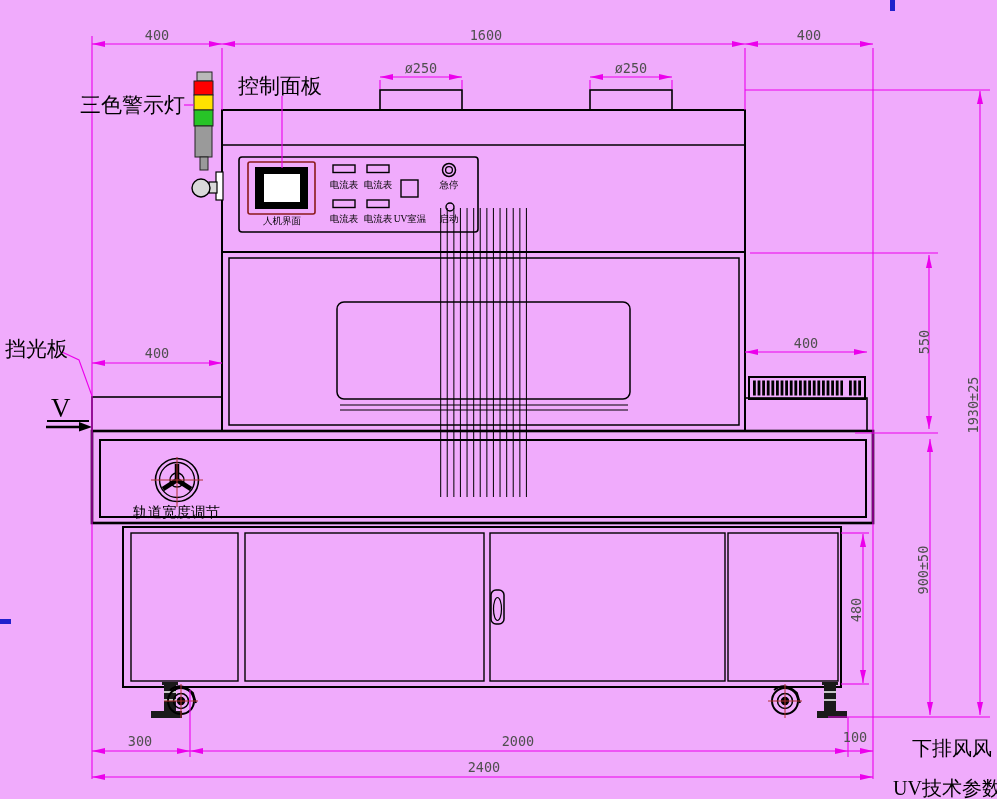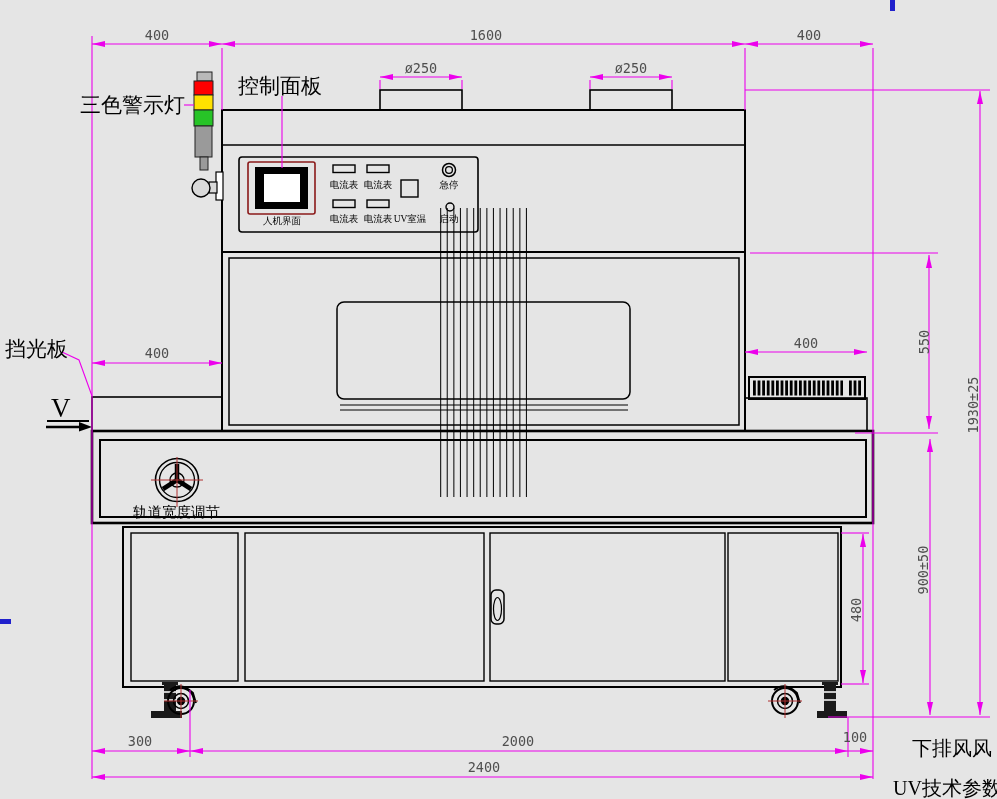--- a/index.html
+++ b/index.html
@@ -1,16 +1,16 @@
 <!DOCTYPE html>
 <html><head>
 <meta charset="utf-8">
 <style>
   html,body{margin:0;padding:0;background:#ffffff;}
-  #canvas{position:relative;width:997px;height:799px;background:#e5e5e5;overflow:hidden;
+  #canvas{position:relative;width:997px;height:799px;background:#f0abfc;overflow:hidden;
           font-family:"Liberation Sans",sans-serif;}
   svg{position:absolute;left:0;top:0;}
   .k{stroke:#000;fill:none;}
   .m{stroke:#ec00ec;fill:none;stroke-width:1.1;}
   text.dim{fill:#4f4f4f;font-family:"DejaVu Sans Mono",monospace;font-size:13.5px;}
   text.zh{fill:#000;font-family:"Liberation Serif",serif;}
   text.big{font-size:21px;}
   text.note{font-size:20px;}
   text.small{font-size:14.5px;}
   text.panel{font-size:9.5px;}

